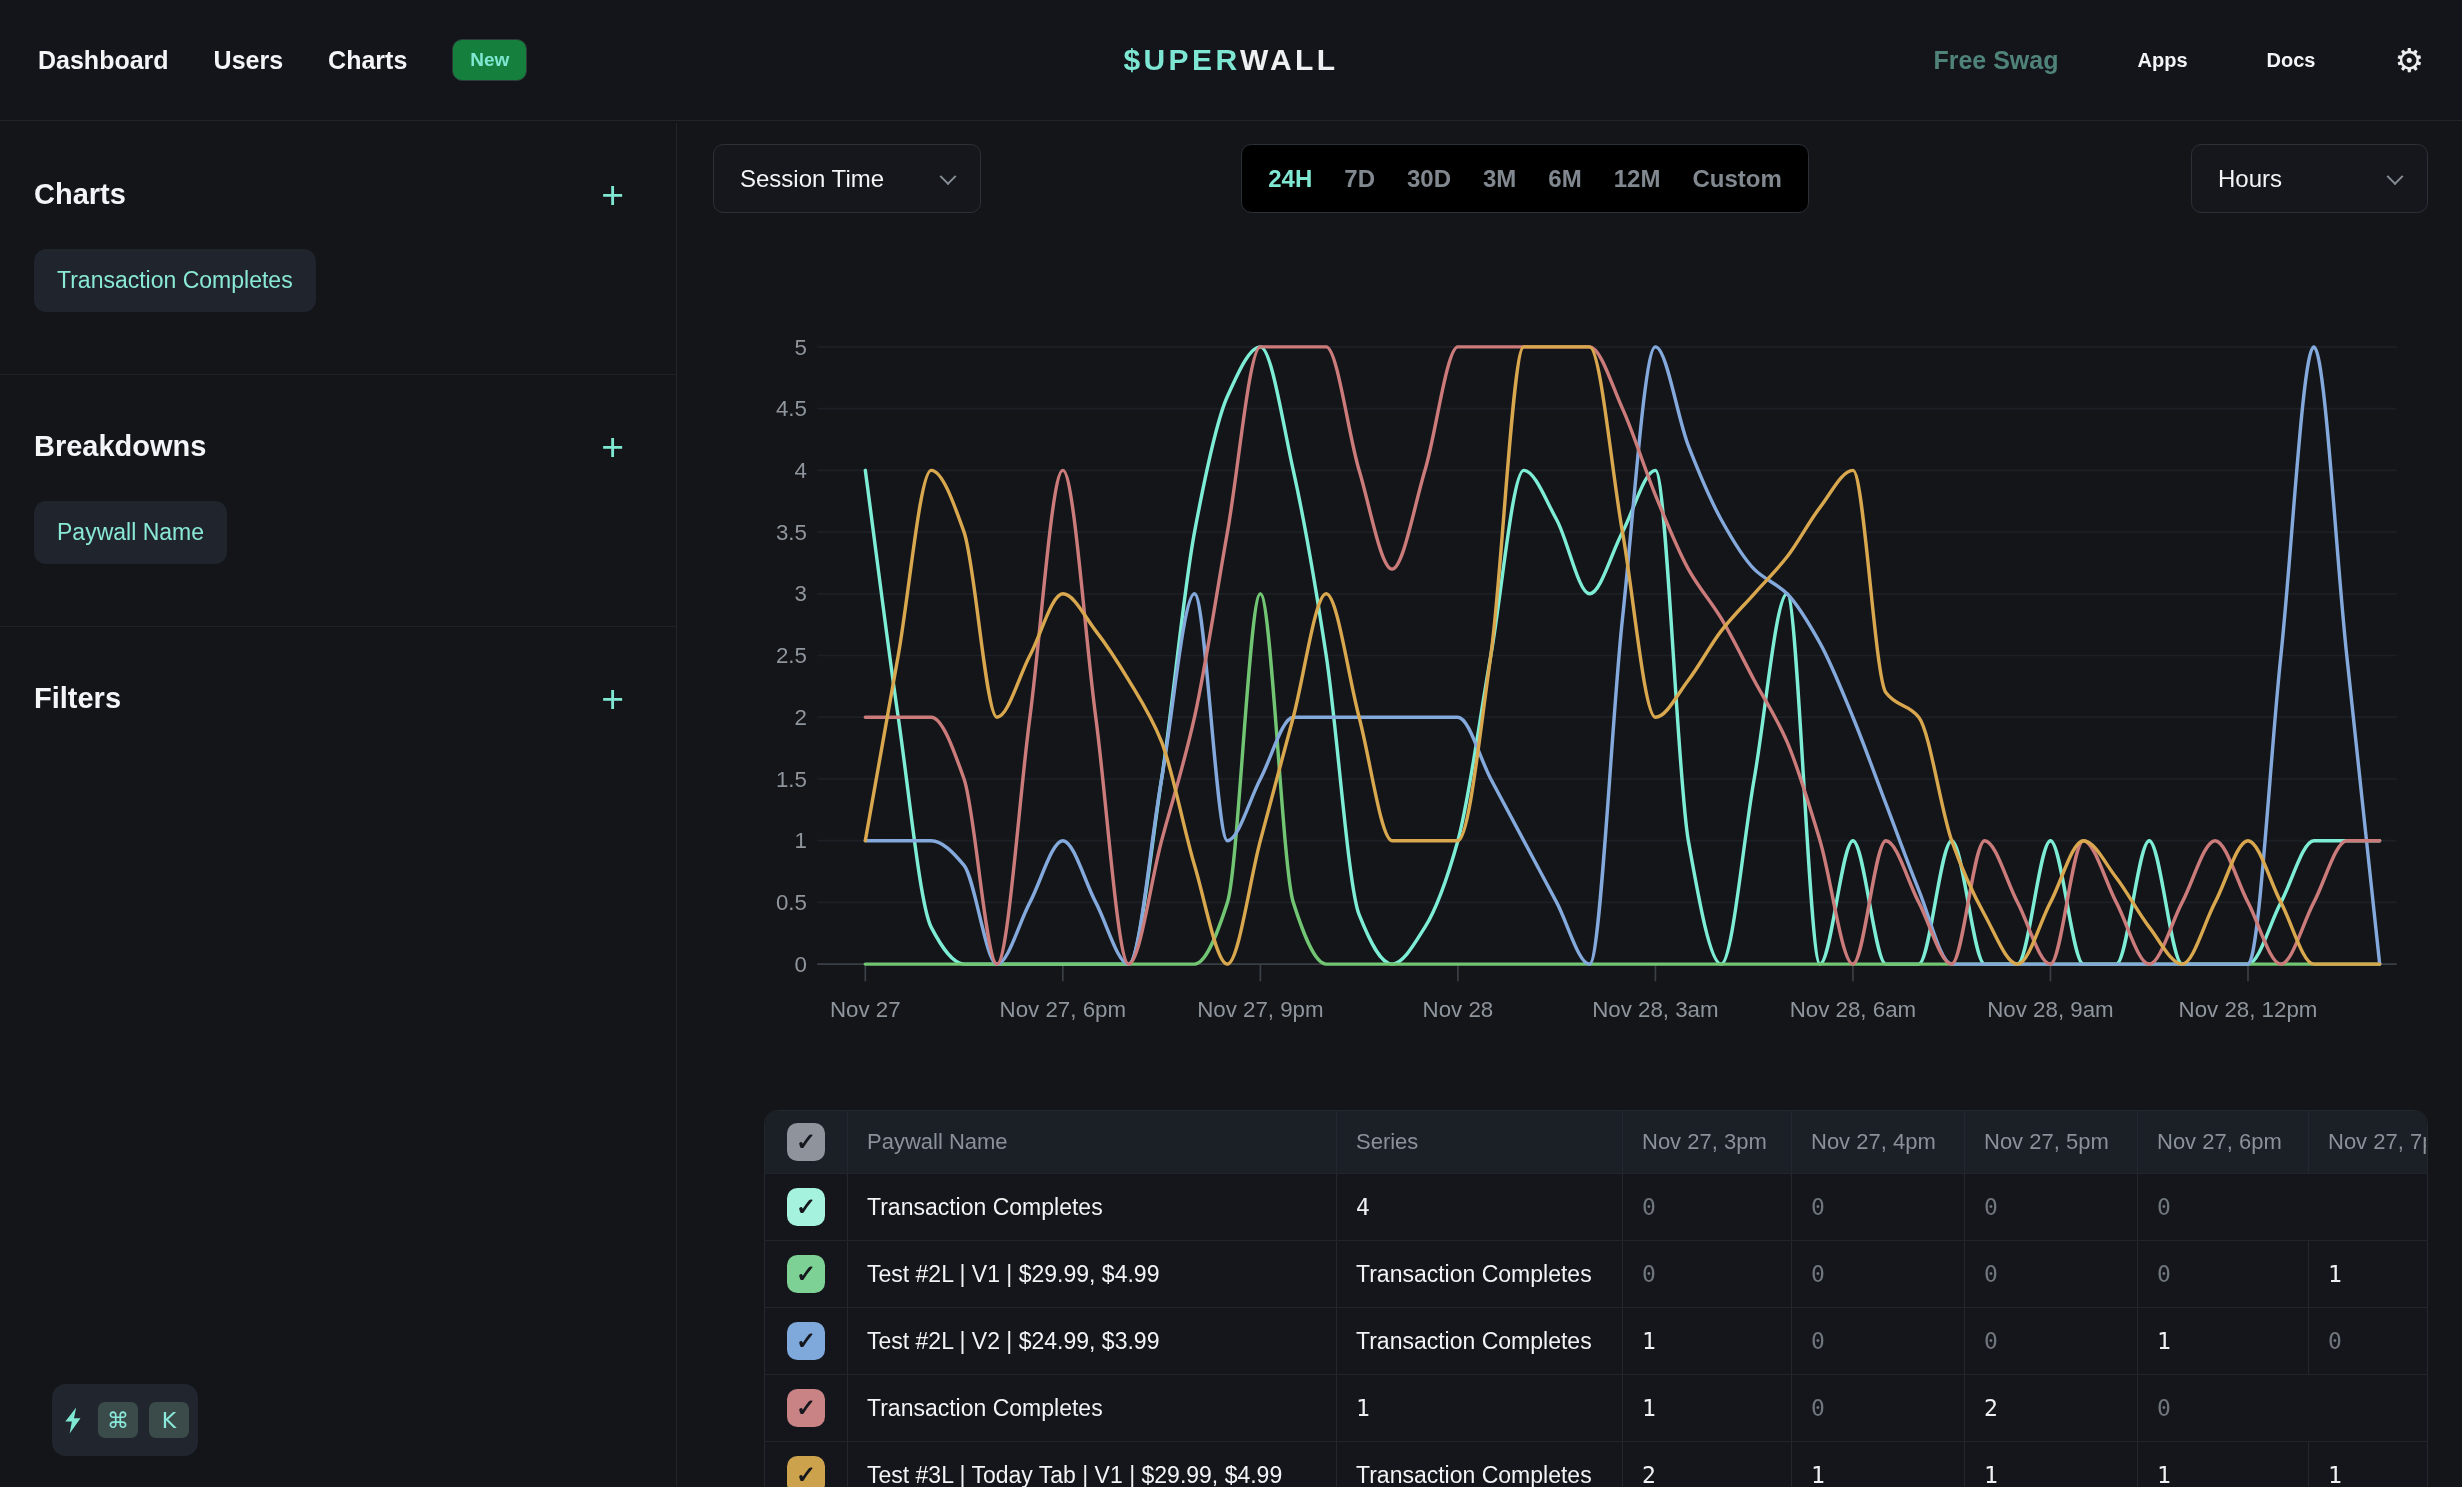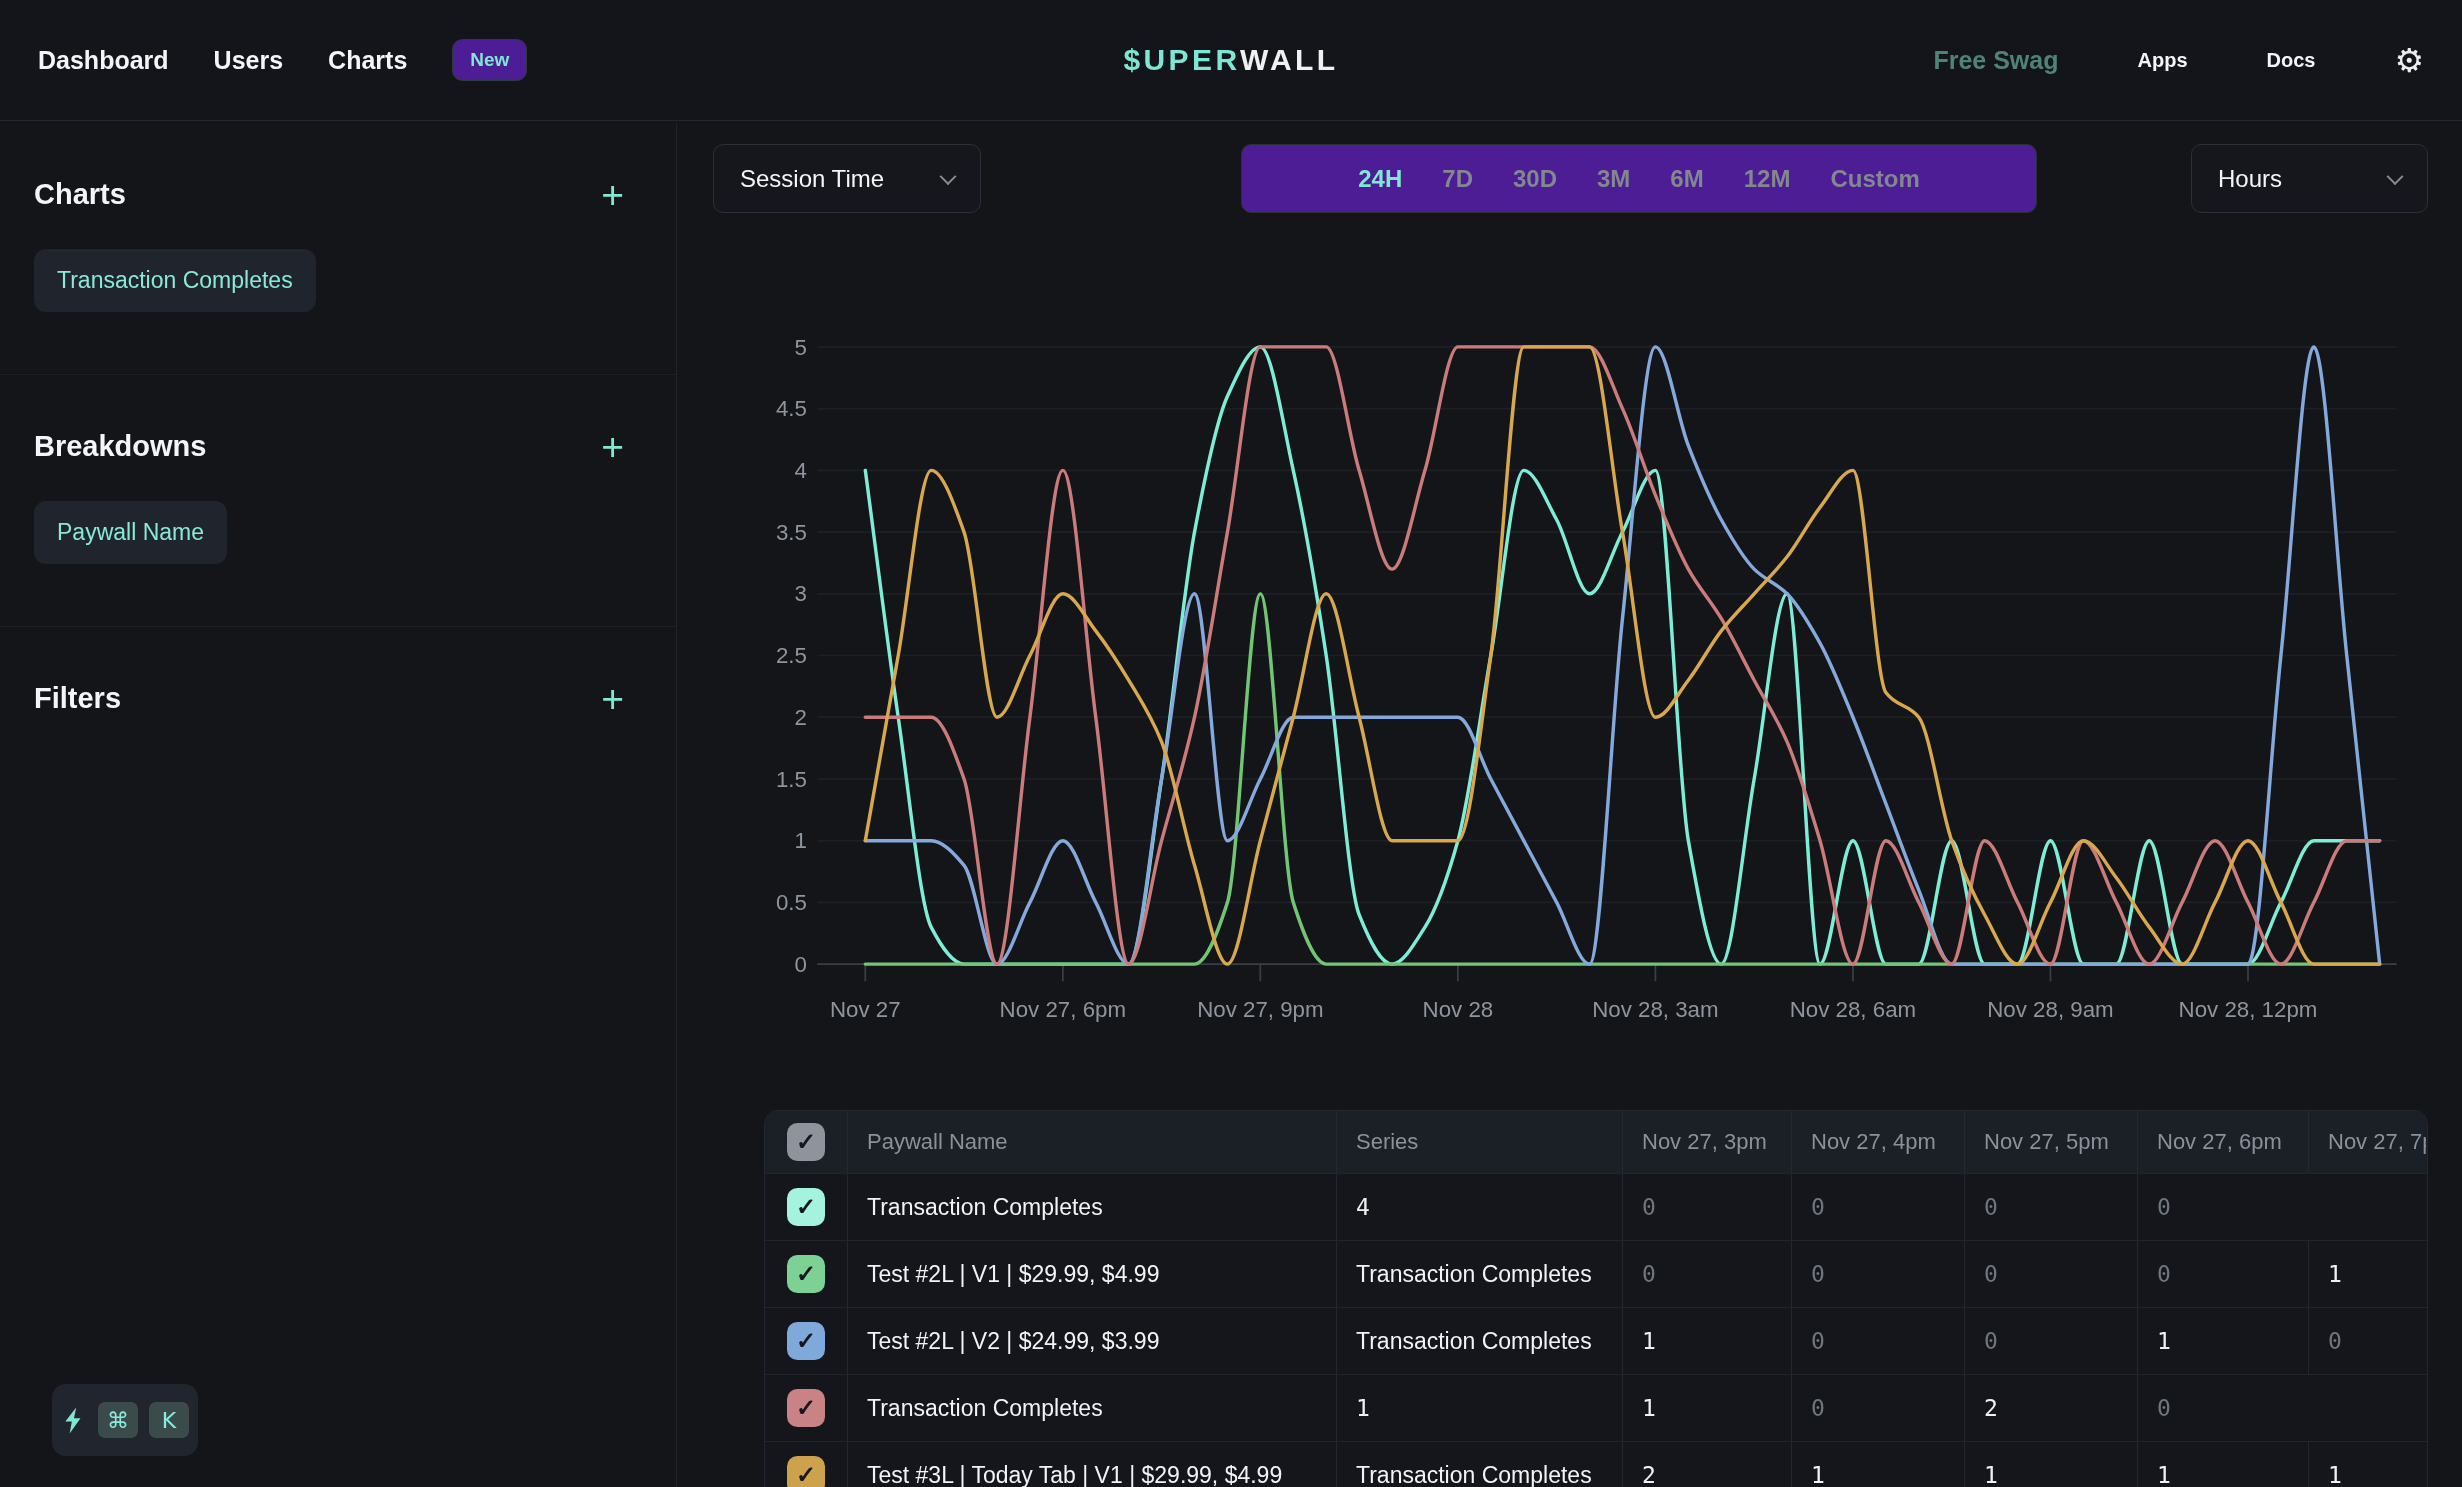--- a/index.html
+++ b/index.html
@@ -4,21 +4,21 @@
 <style>
   * { margin:0; padding:0; box-sizing:border-box; }
   html,body { width:2462px; height:1487px; overflow:hidden; }
   body { background:#131519; font-family:"Liberation Sans",sans-serif; color:#eef0f2; position:relative; }
 
   
   .nav { position:absolute; left:0; top:0; width:2462px; height:121px; background:#13151a;
          border-bottom:1.7px solid #21252c; display:flex; align-items:center; padding:0 38px; z-index:5; }
   .nav-left { display:flex; align-items:center; gap:45px; }
   .nav-item { font-size:25px; font-weight:700; color:#f4f5f7; }
-  .badge { border:1.7px solid #2d3b3a; border-radius:10.3px; padding:8.6px 17px; font-size:19px; font-weight:700; color:#7fe7d2; background:#4c1d95; }
+  .badge { border:1.7px solid #2d3b3a; border-radius:10.3px; padding:8.6px 17px; font-size:19px; font-weight:700; color:#7fe7d2; background:#15803d; }
   .logo { position:absolute; left:50%; transform:translateX(-50%); font-size:30px; font-weight:700; letter-spacing:3.4px; white-space:nowrap; }
   .logo .accent { color:#7de7d3; }
   .nav-right { margin-left:auto; display:flex; align-items:center; gap:79px; }
   .nav-right .swag { color:#4f837a; font-size:25px; font-weight:700; }
   .nav-right .link { color:#f4f5f7; font-size:20px; font-weight:700; }
   .gear { font-family:"DejaVu Sans",sans-serif; font-size:33px; color:#ecedef; line-height:1; }
 
   
   .sidebar { position:absolute; left:0; top:123px; width:677px; bottom:0; background:#131519;
              border-right:1.7px solid #1f232a; z-index:4; }
@@ -31,22 +31,22 @@
   .pill { display:inline-block; background:#20242d; border-radius:12px; padding:18px 23px; font-size:23px; color:#89e9d6; }
 
   
   .selectbox { position:absolute; top:144px; height:69px; border:1.7px solid #2c3139; border-radius:10.3px;
                background:#15171c; display:flex; align-items:center; z-index:3; }
   .selectbox .lbl { font-size:24px; color:#f4f5f7; }
   .chev { width:12px; height:12px; border-right:2.6px solid #868d94; border-bottom:2.6px solid #868d94;
           transform:rotate(45deg) translate(-1.7px,-1.7px); display:inline-block; }
   #metric-select { left:713px; width:268px; padding:0 26px; justify-content:space-between; }
   #unit-select { left:2191px; width:237px; padding:0 26px; justify-content:space-between; }
-  #range-group { position:absolute; top:144px; left:1241px; width:796px; height:69px; border:1.7px solid #2c3139;
-                 border-radius:10.3px; background:#4c1d95; display:flex; align-items:center; justify-content:center; gap:40px; z-index:3; }
+  #range-group { position:absolute; top:144px; left:1241px; width:568px; height:69px; border:1.7px solid #2c3139;
+                 border-radius:10.3px; background:#000000; display:flex; align-items:center; justify-content:center; gap:32px; z-index:3; }
   .range-item { font-size:24px; font-weight:700; color:#81888f; }
   .range-item.active { color:#7fe7d2; }
 
   
   .table { position:absolute; left:764px; top:1110px; width:1664px; background:#14161b;
            border:1.7px solid #23272f; border-radius:13.7px 13.7px 0 0; overflow:hidden; z-index:3; }
   .trow { display:grid; grid-template-columns:82px 489px 286px 169px 173px 173px 171px 118px; }
   .trow.head { background:#1b1f26; height:62px; }
   .trow.body { height:67px; border-top:1.7px solid #20242b; }
   .tcell { display:flex; align-items:center; padding-left:19px; border-left:1.7px solid #23272f; overflow:hidden; white-space:nowrap; }

